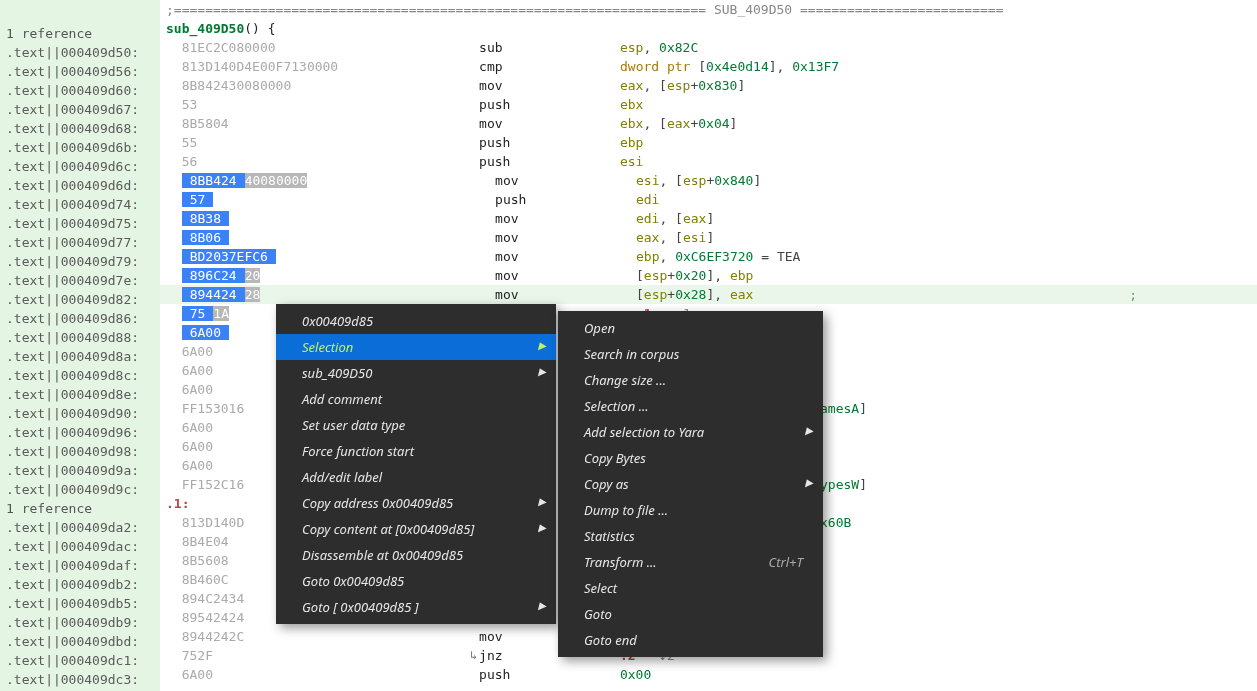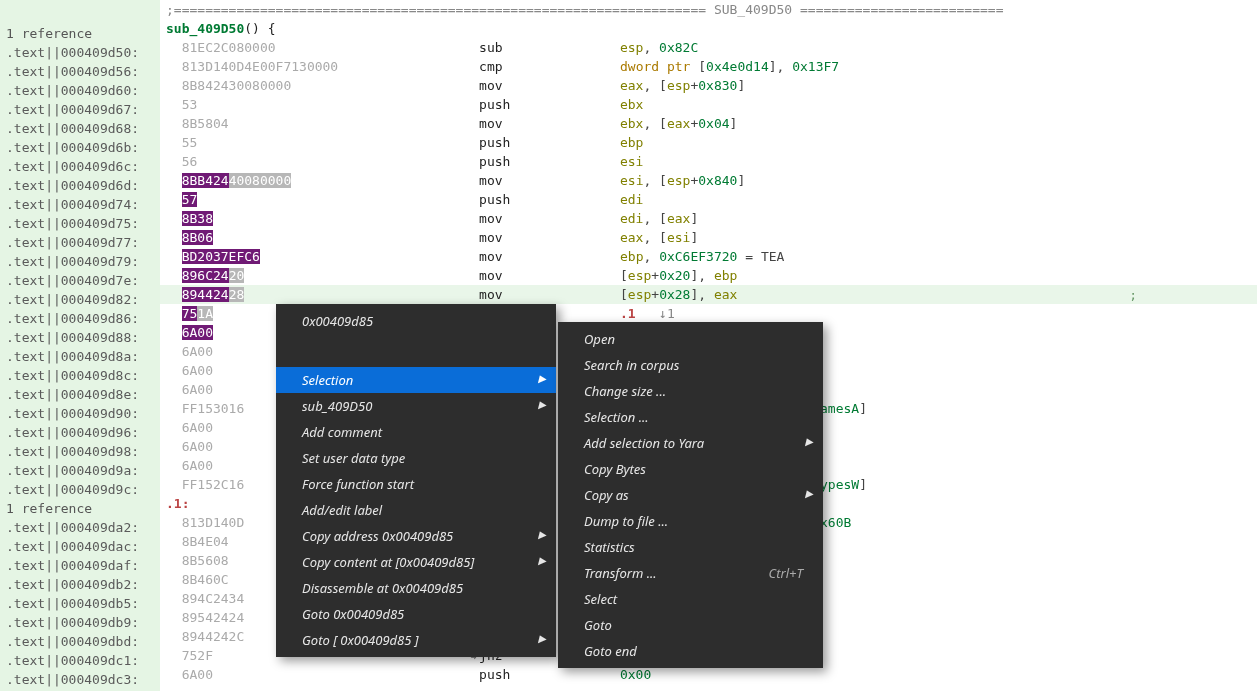--- a/index.html
+++ b/index.html
@@ -35,21 +35,21 @@
   .code-line {
     height: 19px;
     line-height: 19px;
     white-space: pre;
     padding-left: 6px;
     color: #444;
     position: relative;
   }
   .code-line.hl-row { background: #e9f6e9; }
   .hex { color: #aaaaaa; display:inline-block;text-align:center; }
-  .hex-sel { background:#701a75; color:#fff; padding:0 0px;}
+  .hex-sel { background:#3b82f6; color:#fff; padding:0 8px;}
   .hex-sel2 { background:#b7b7b7; color:#fff;}
   .mnemonic { color: #222; }
   .reg { color: #808000; }
   .num { color: #007a33; }
   .ptr { color: #aa7a00; }
   .fn { color: #007a33; font-weight: bold;}
   .comment { color: #888; }
   .label { color: #bb4444; font-weight:bold;}
   .apicall { color:#007a33;}
   .eq-bar { color:#888;}
@@ -67,21 +67,21 @@
     min-width: 280px;
     z-index: 10;
   }
   .menu-item {
     padding: 4px 26px 4px 26px;
     white-space: nowrap;
     position: relative;
     cursor: default;
     font-style: italic;
   }
-  .menu-item.hover { background:#0a6dd8; color:#ffffff;margin-top:33px; }
+  .menu-item.hover { background:#0a6dd8; color:#bef264; }
   .menu-item .arrow {
     position:absolute;
     right:10px;
     font-size:10px;
   }
   .menu-item .shortcut {
     position:absolute;
     right:20px;
     color:#aaa;
   }
@@ -191,21 +191,21 @@
     <div class="menu-item">Set user data type</div>
     <div class="menu-item">Force function start</div>
     <div class="menu-item">Add/edit label</div>
     <div class="menu-item">Copy address 0x00409d85<span class="arrow">▶</span></div>
     <div class="menu-item">Copy content at [0x00409d85]<span class="arrow">▶</span></div>
     <div class="menu-item">Disassemble at 0x00409d85</div>
     <div class="menu-item">Goto 0x00409d85</div>
     <div class="menu-item">Goto [ 0x00409d85 ]<span class="arrow">▶</span></div>
   </div>
 
-<div class="menu" id="menu2" style="left:558px; top:322px; min-width:265px;">
+<div class="menu" id="menu2" style="left:558px; top:311px; min-width:265px;">
     <div class="menu-item">Open</div>
     <div class="menu-item">Search in corpus</div>
     <div class="menu-item">Change size ...</div>
     <div class="menu-item">Selection ...</div>
     <div class="menu-item">Add selection to Yara<span class="arrow">▶</span></div>
     <div class="menu-item">Copy Bytes</div>
     <div class="menu-item">Copy as<span class="arrow">▶</span></div>
     <div class="menu-item">Dump to file ...</div>
     <div class="menu-item">Statistics</div>
     <div class="menu-item">Transform ...<span class="shortcut">Ctrl+T</span></div>

